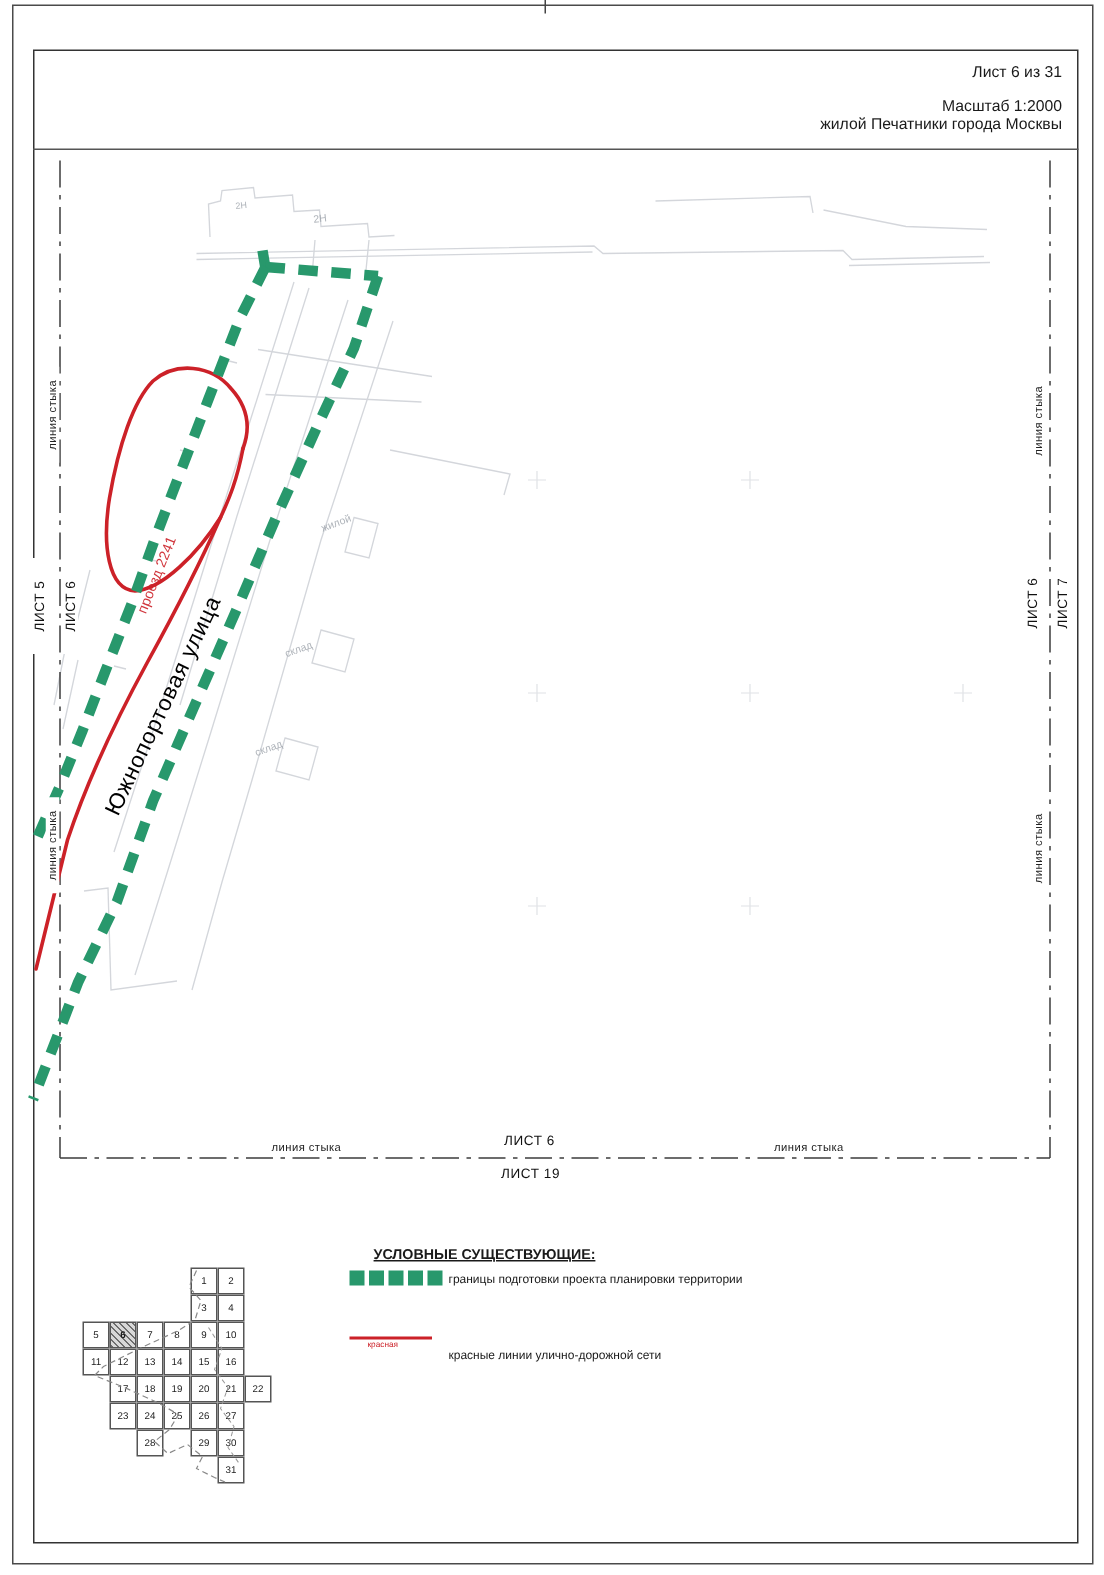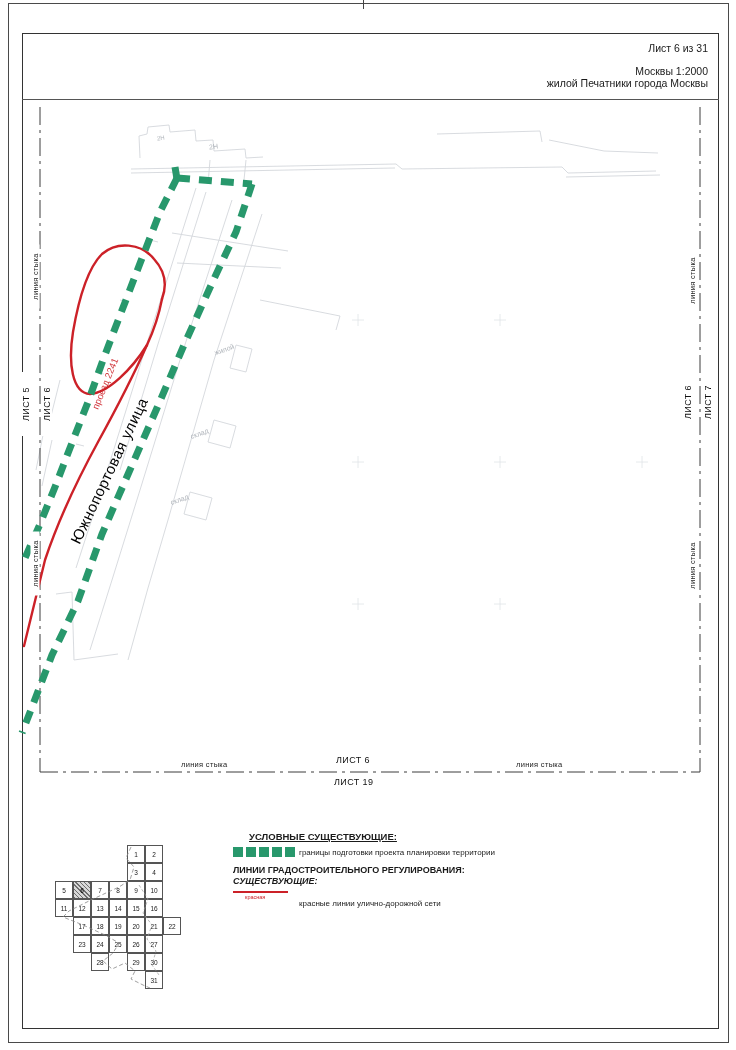--- a/index.html
+++ b/index.html
@@ -68,21 +68,21 @@
 </head>
 <body>
 
 <div class="page" style="--green: #28986c; --red: #cc2128;">
   <div class="outer-border"></div>
   <div class="inner-border"></div>
   <div class="top-tick"></div>
 
   <div class="title-block">
     <div class="sheet-info">Лист 6 из 31</div>
-    <div>Москвы 1:2000</div>
+    <div>Масштаб 1:2000</div>
     <div>жилой Печатники города Москвы</div>
   </div>
 
   <div class="separator"></div>
 
   <svg class="map" viewBox="0 0 736 1050">
 
     <g stroke="var(--faint)" stroke-width="0.9" fill="none" opacity="0.7">
       <path d="M 140,158 L 139,136 L 147,134 L 148,127 L 169,125 L 170,132 L 195,130 L 196,141 L 213,140 L 214,151 L 245,149 L 246,158 L 263,157"></path>
       <path d="M 131,169 L 396,164 L 402,169 L 562,167 L 568,173 L 656,171"></path>
@@ -153,24 +153,20 @@
 
   <div class="legend-title">УСЛОВНЫЕ СУЩЕСТВУЮЩИЕ:</div>
   <div class="legend-symbol">
     <i></i>
       <i></i>
       <i></i>
       <i></i>
       <i></i>
   </div>
   <div class="legend-item-label">границы подготовки проекта планировки территории</div>
-  <div class="legend-section">
-    <div>ЛИНИИ ГРАДОСТРОИТЕЛЬНОГО РЕГУЛИРОВАНИЯ:</div>
-    <div class="sub">СУЩЕСТВУЮЩИЕ:</div>
-  </div>
   <div class="legend-redline"></div>
   <div class="legend-redcap">красная</div>
   <div class="legend-red-label">красные линии улично-дорожной сети</div>
 
   <div class="grid" id="sheet-grid">
     <svg width="126" height="144" viewBox="0 0 126 144">
       <path d="M 76,2 L 71,13 L 79,22 L 75,35 L 64,42 L 38,54 L 14,66 L 8,72 L 28,80 L 50,90 L 64,98 L 58,108 L 48,116 L 57,124 L 70,118 L 80,126 L 76,134 L 88,140 L 95,143" stroke="#888" stroke-width="0.8" fill="none" stroke-dasharray="4 2.5"></path>
       <path d="M 84,40 L 93,54 L 88,68 L 97,80 L 92,94 L 101,106 L 97,120 L 104,130" stroke="#999" stroke-width="0.7" fill="none" stroke-dasharray="3 2"></path>
     </svg>
   <div class="cell" style="left: 72px; top: 0px;">1</div>

